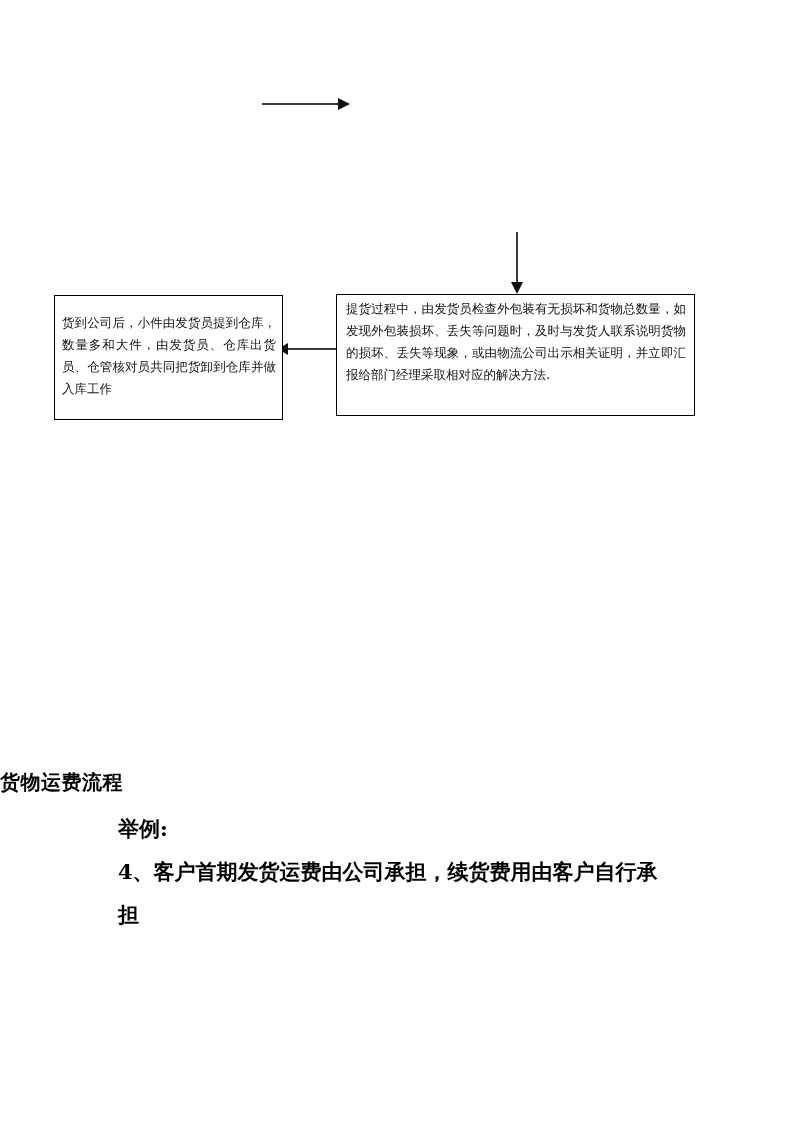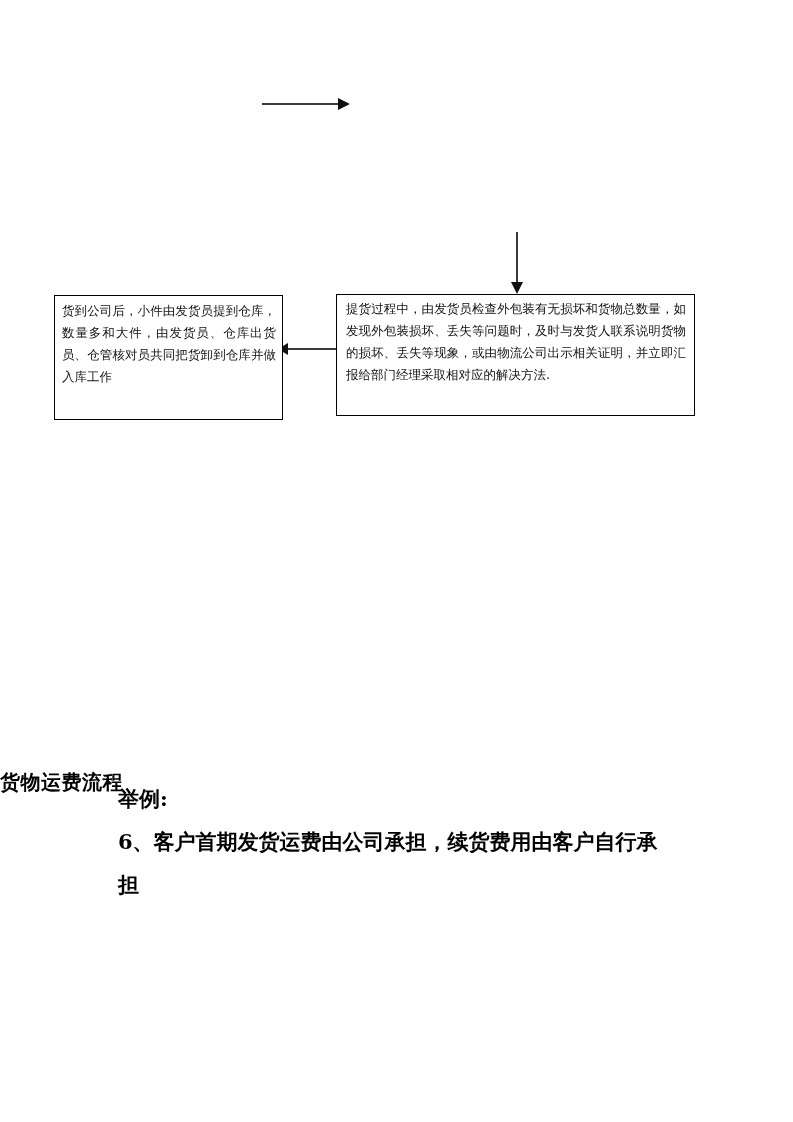--- a/index.html
+++ b/index.html
@@ -39,21 +39,21 @@
     text-justify: inter-character;
     color: #111111;
     display: block;
   }
 
   #box-left {
     left: 54px;
     top: 295px;
     width: 229px;
     height: 125px;
-    padding: 4px 6px 0 7px;
+    padding: 16px 6px 0 7px;
   }
   #box-left .box-text {
     width: 214px;
   }
 
   #box-right {
     left: 336px;
     top: 294px;
     width: 359px;
     height: 122px;
@@ -99,21 +99,21 @@
     text-align: left;
     font-size: 20px;
     font-weight: bold;
     letter-spacing: 0.5px;
     font-family: "DejaVu Serif", "Liberation Serif", serif;
   }
 
   .body-block {
     position: absolute;
     left: 118px;
-    top: 777px;
+    top: 807px;
     width: 560px;
   }
   .body-line {
     font-family: "DejaVu Serif", "Liberation Serif", serif;
     font-size: 21px;
     font-weight: bold;
     line-height: 43px;
     white-space: nowrap;
     letter-spacing: 0px;
   }
@@ -152,17 +152,17 @@
   </div>
 
   <div class="flow-box" id="box-right">
     <span class="box-text">提货过程中，由发货员检查外包装有无损坏和货物总数量，如发现外包装损坏、丢失等问题时，及时与发货人联系说明货物的损坏、丢失等现象，或由物流公司出示相关证明，并立即汇报给部门经理采取相对应的解决方法.</span>
   </div>
 
   <div class="doc-title">货物运费流程</div>
 
   <div class="body-block">
     <div class="body-line">举例:</div>
-    <div class="body-line">6、客户首期发货运费由公司承担，续货费用由客户自行承</div>
+    <div class="body-line">4、客户首期发货运费由公司承担，续货费用由客户自行承</div>
     <div class="body-line indent-continue">担</div>
   </div>
 
 </div>
 
 </body></html>

